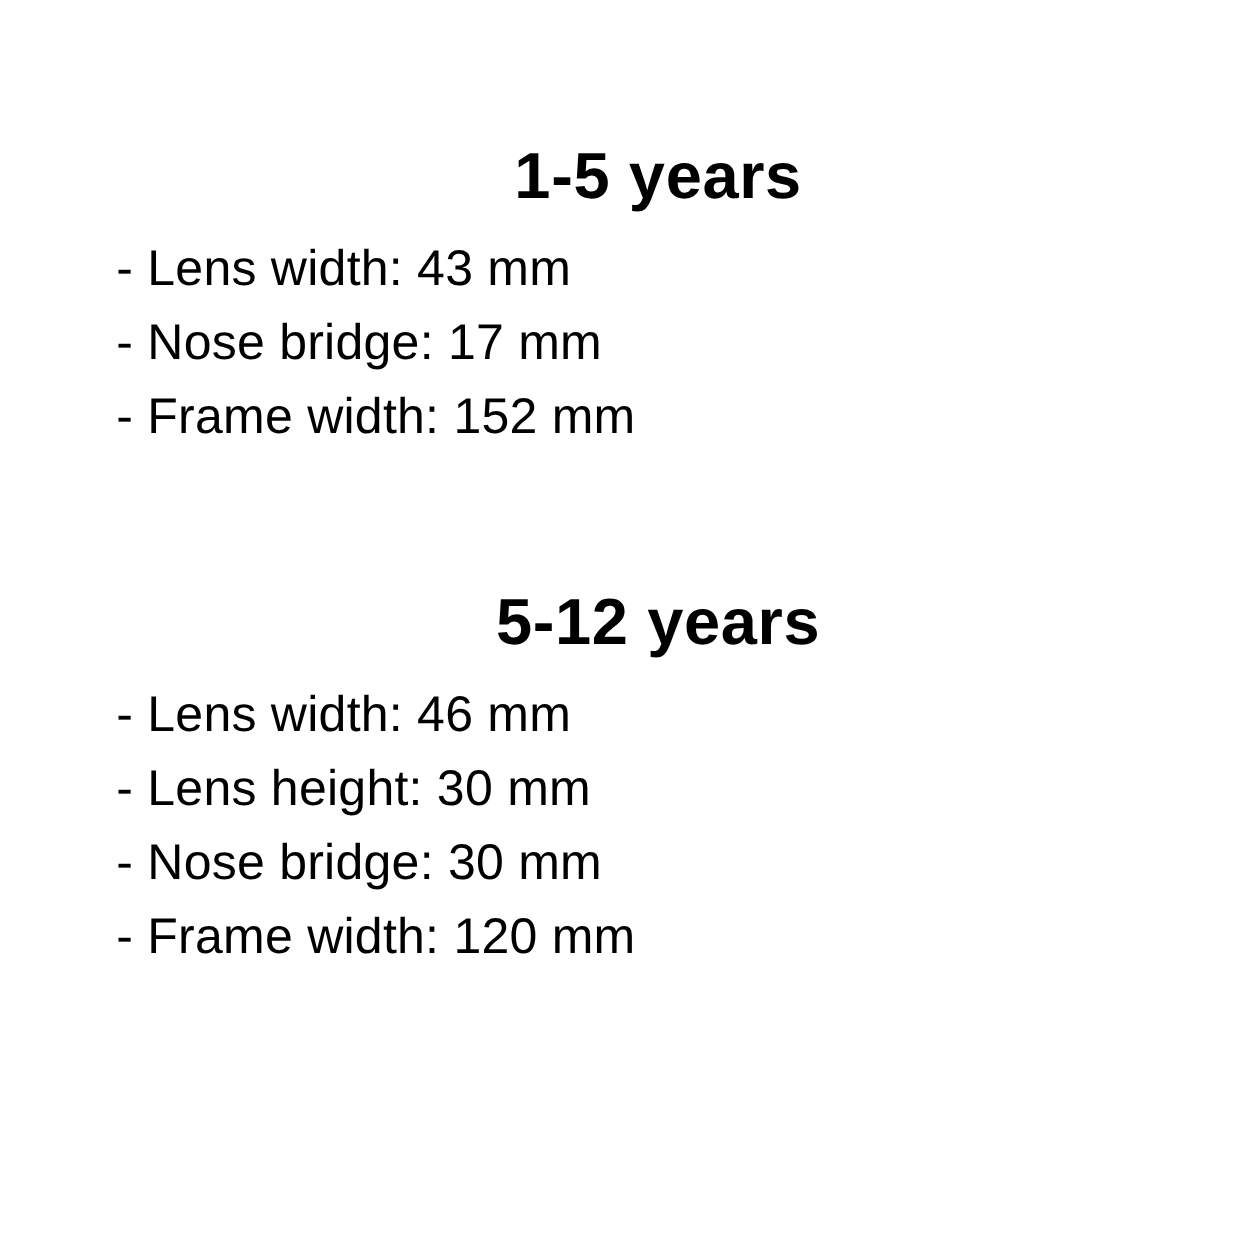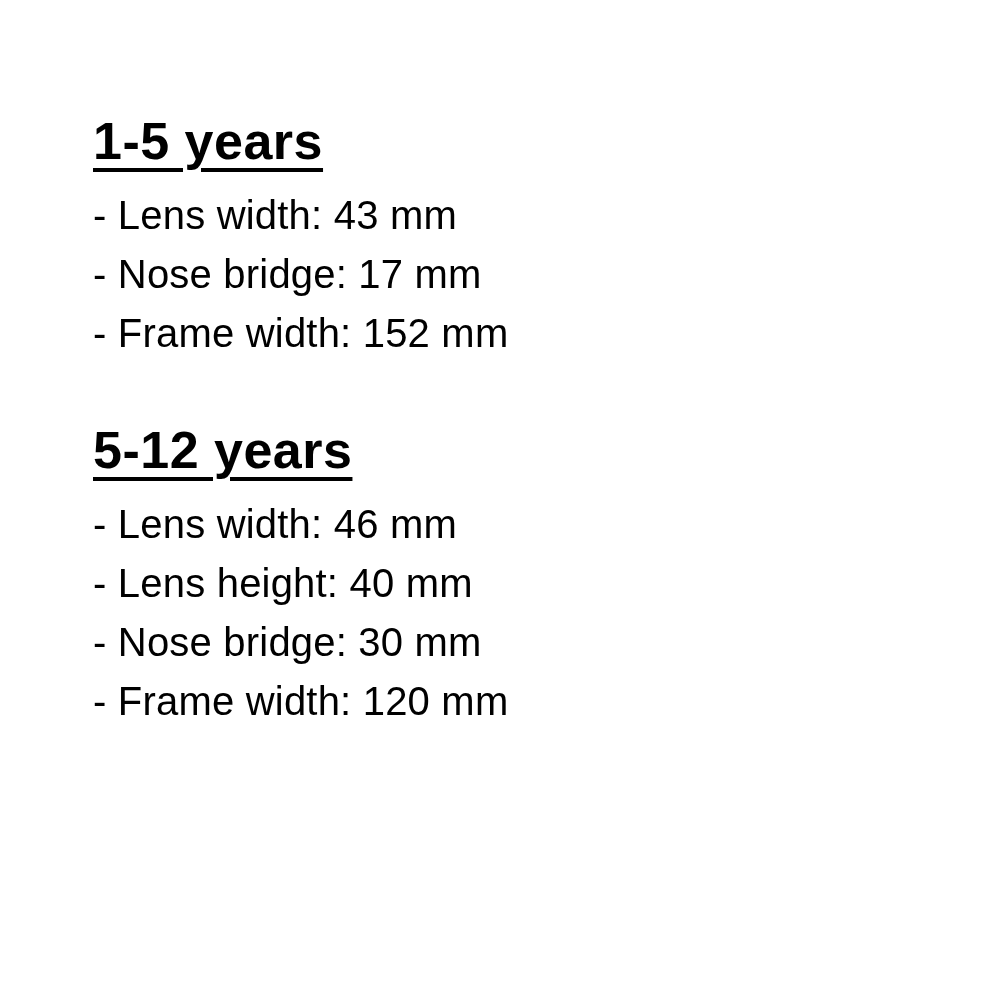--- a/index.html
+++ b/index.html
@@ -14,31 +14,31 @@
     font-family: "Liberation Sans", sans-serif;
     overflow: hidden;
   }
   .content {
     padding: 110px 40px 0 93px;
   }
   .section {
     margin: 0;
   }
   .section + .section {
-    margin-top: 56px;
+    margin-top: 104px;
   }
   .section-heading {
     margin: 0 0 14px 0;
     font-size: 52px;
     line-height: 62px;
     font-weight: 700;
     letter-spacing: 0.5px;
-    text-decoration: underline;
     text-decoration-thickness: 4px;
     text-underline-offset: 9px;
+    text-align: center;
   }
   .spec-list {
     margin: 0;
     padding: 0;
     list-style: none;
   }
   .spec-list-item {
     font-size: 40px;
     line-height: 59px;
     font-weight: 400;
@@ -57,19 +57,19 @@
       <li class="spec-list-item">- Lens width: 43 mm</li>
       <li class="spec-list-item">- Nose bridge: 17 mm</li>
       <li class="spec-list-item">- Frame width: 152 mm</li>
     </ul>
   </div>
 
   <div class="section">
     <h2 class="section-heading">5-12 years</h2>
     <ul class="spec-list">
       <li class="spec-list-item">- Lens width: 46 mm</li>
-      <li class="spec-list-item">- Lens height: 40 mm</li>
+      <li class="spec-list-item">- Lens height: 30 mm</li>
       <li class="spec-list-item">- Nose bridge: 30 mm</li>
       <li class="spec-list-item">- Frame width: 120 mm</li>
     </ul>
   </div>
 
 </div>
 
 </body></html>

